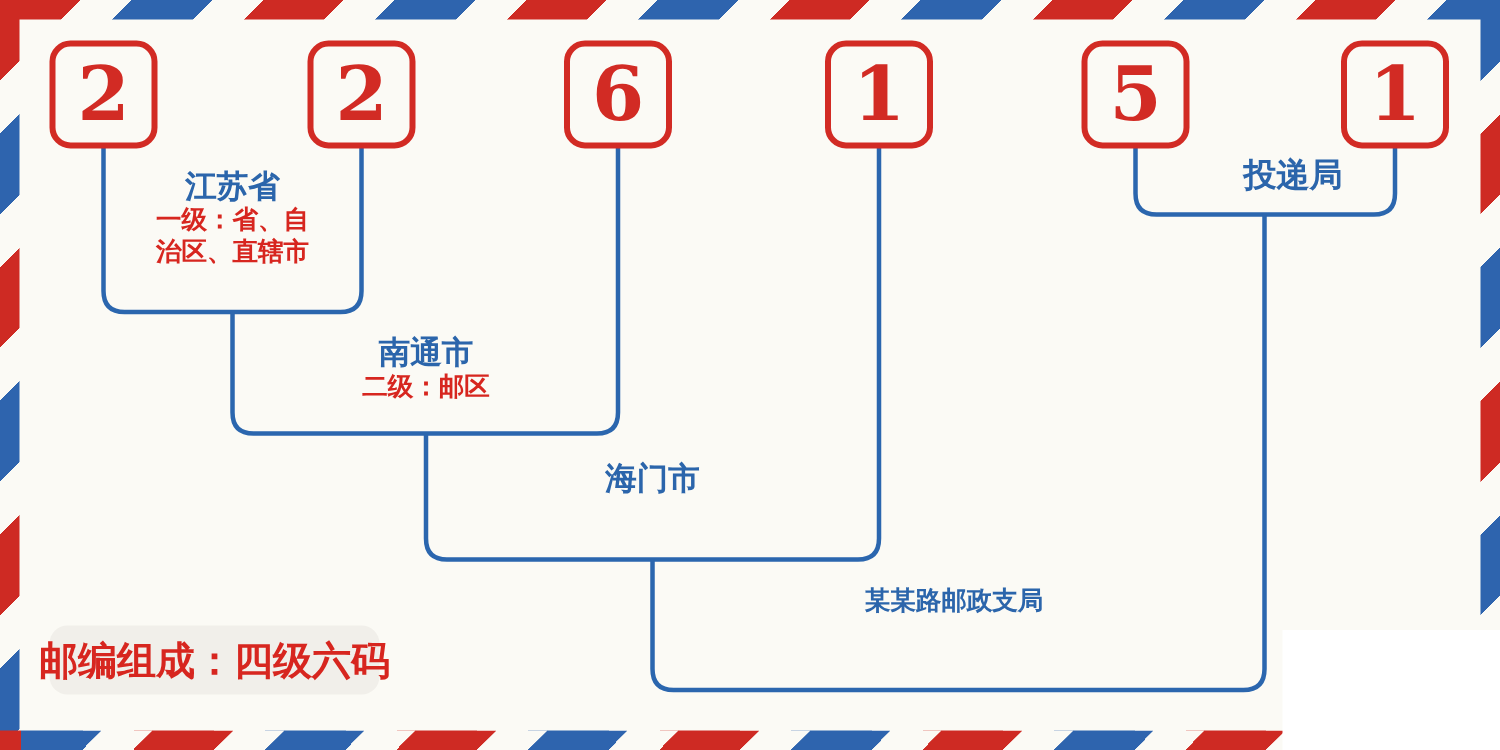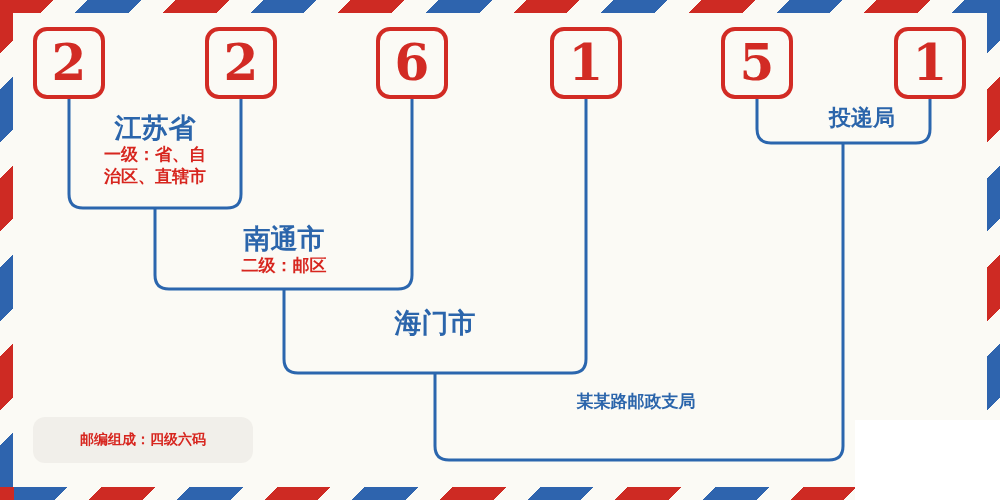--- a/index.html
+++ b/index.html
@@ -27,32 +27,32 @@
     position:absolute;top:27px;width:64px;height:64px;
     border:4px solid #d22b24;border-radius:14px;background:#fbfaf5;
     display:flex;align-items:center;justify-content:center;
   }
   .digit-box span{
     font-family:"DejaVu Serif",serif;font-weight:bold;font-size:50px;
     color:#d22b24;line-height:1;
   }
   
   .label-group{position:absolute;transform:translateX(-50%);text-align:center;white-space:nowrap;}
-  .cn-name{font-size:27px;font-weight:bold;color:#2b65ab;line-height:1.2;}
+  .cn-name{font-size:21px;font-weight:bold;color:#2b65ab;line-height:1.2;}
   .name-md{font-size:22px;margin-left:40px;}
   .name-sm{font-size:17px;}
   .cn-desc{font-size:17px;font-weight:bold;color:#d7261f;line-height:1.25;}
   .gap-top{margin-top:9px;}
   
   .badge{
     position:absolute;left:33px;top:417px;width:220px;height:46px;
     background:#f1efea;border-radius:12px;
     display:flex;align-items:center;justify-content:center;
   }
-  .badge span{color:#d7261f;font-weight:bold;font-size:14px;white-space:nowrap;}
+  .badge span{color:#d7261f;font-weight:bold;font-size:26px;white-space:nowrap;}
 </style>
 </head>
 <body>
 
 <div class="stage">
 
   <div class="stripe stripe-left"></div>
   <div class="stripe stripe-right"></div>
   <div class="stripe stripe-top"></div>
   <div class="stripe stripe-bottom"></div>

